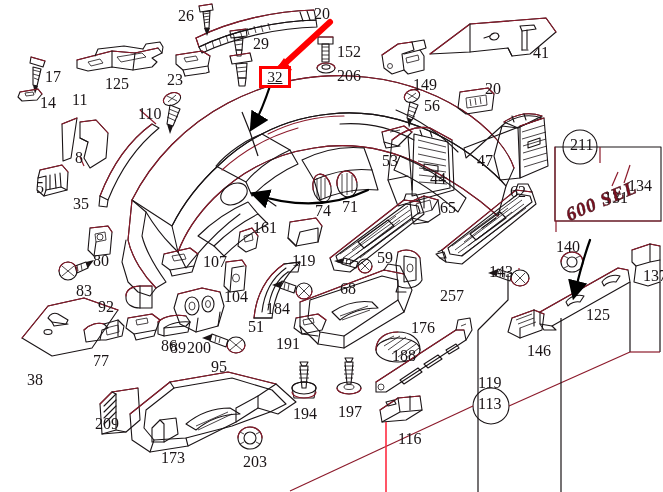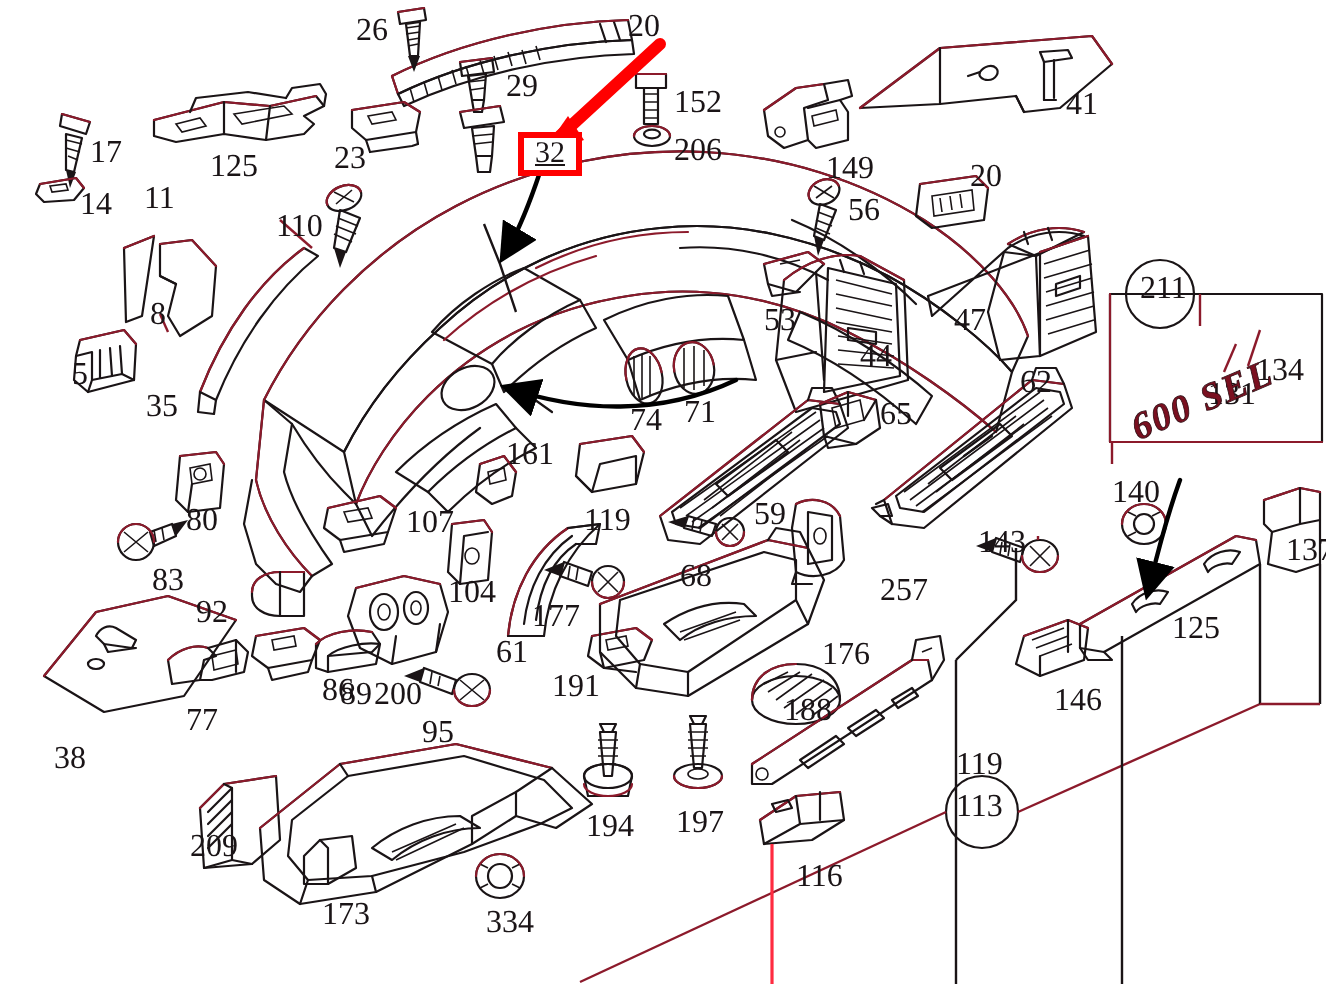--- a/index.html
+++ b/index.html
@@ -657,45 +657,45 @@
     <div class="lbl" style="left:510px;top:184px">62</div>
     <div class="lbl" style="left:253px;top:220px">161</div>
     <div class="lbl" style="left:377px;top:250px">59</div>
     <div class="lbl" style="left:93px;top:253px">80</div>
     <div class="lbl" style="left:203px;top:254px">107</div>
     <div class="lbl" style="left:292px;top:253px">119</div>
     <div class="lbl" style="left:556px;top:239px">140</div>
     <div class="lbl" style="left:643px;top:268px">137</div>
     <div class="lbl" style="left:76px;top:283px">83</div>
     <div class="lbl" style="left:224px;top:289px">104</div>
-    <div class="lbl" style="left:266px;top:301px">177</div>
+    <div class="lbl" style="left:266px;top:301px">184</div>
     <div class="lbl" style="left:340px;top:281px">68</div>
     <div class="lbl" style="left:489px;top:264px">143</div>
     <div class="lbl" style="left:440px;top:288px">257</div>
     <div class="lbl" style="left:98px;top:299px">92</div>
-    <div class="lbl" style="left:248px;top:319px">61</div>
+    <div class="lbl" style="left:248px;top:319px">51</div>
     <div class="lbl" style="left:276px;top:336px">191</div>
     <div class="lbl" style="left:586px;top:307px">125</div>
     <div class="lbl" style="left:527px;top:343px">146</div>
     <div class="lbl" style="left:187px;top:340px">200</div>
     <div class="lbl" style="left:161px;top:338px">86</div>
     <div class="lbl" style="left:411px;top:320px">176</div>
     <div class="lbl" style="left:93px;top:353px">77</div>
     <div class="lbl" style="left:170px;top:340px">89</div>
     <div class="lbl" style="left:211px;top:359px">95</div>
     <div class="lbl" style="left:392px;top:348px">188</div>
     <div class="lbl" style="left:478px;top:375px">119</div>
     <div class="lbl" style="left:27px;top:372px">38</div>
     <div class="lbl" style="left:95px;top:416px">209</div>
     <div class="lbl" style="left:293px;top:406px">194</div>
     <div class="lbl" style="left:338px;top:404px">197</div>
     <div class="lbl" style="left:478px;top:396px">113</div>
     <div class="lbl" style="left:398px;top:431px">116</div>
     <div class="lbl" style="left:161px;top:450px">173</div>
-    <div class="lbl" style="left:243px;top:454px">334</div>
+    <div class="lbl" style="left:243px;top:454px">203</div>
   </div>
 
   <div class="badge" style="left:564px;top:190px">600 SEL</div>
 
   <div class="hl-box" style="left:259px;top:66px;width:32px;height:22px;">
     <div class="lbl" style="line-height:16px;">32</div>
   </div>
 
 </div>
 

